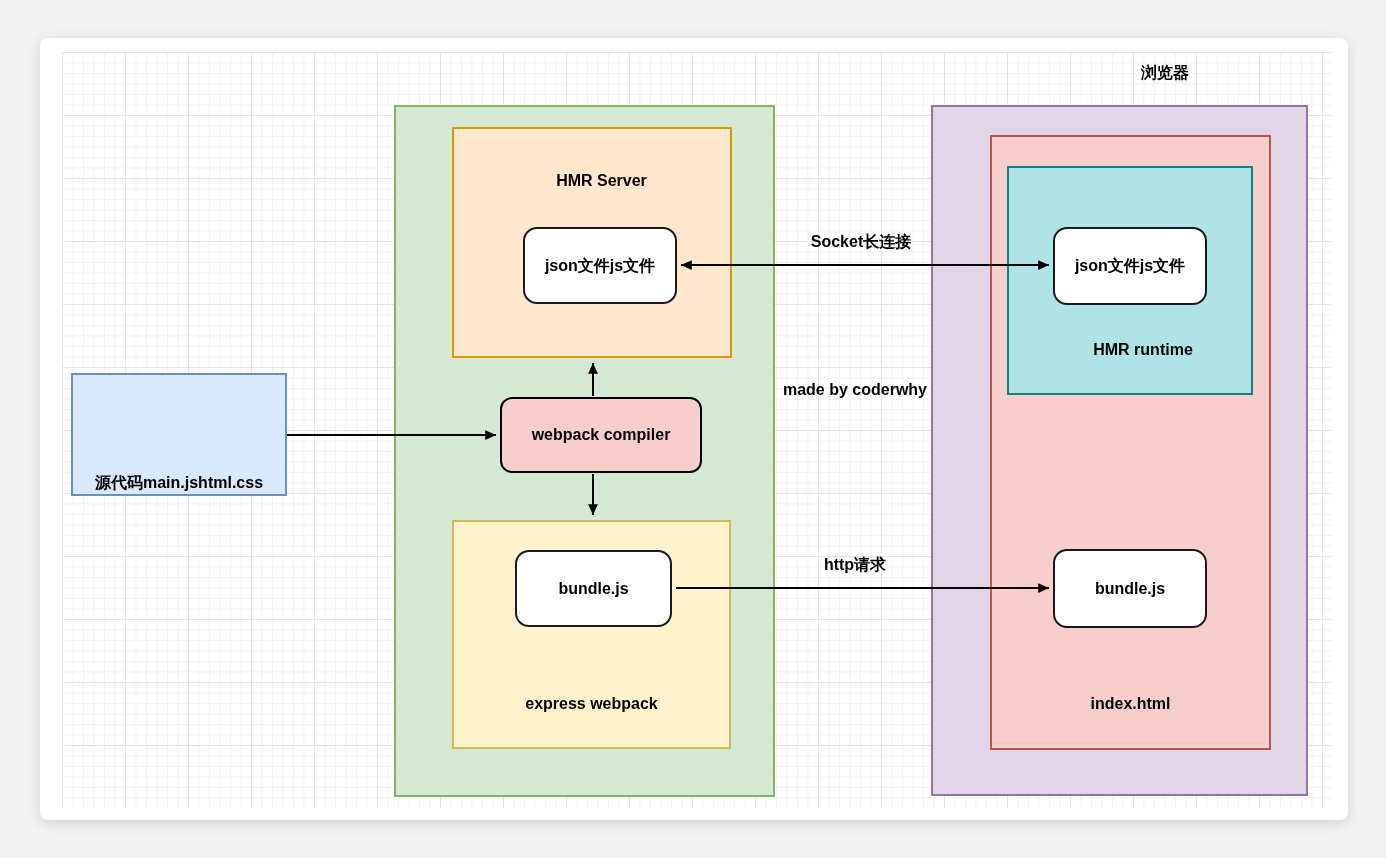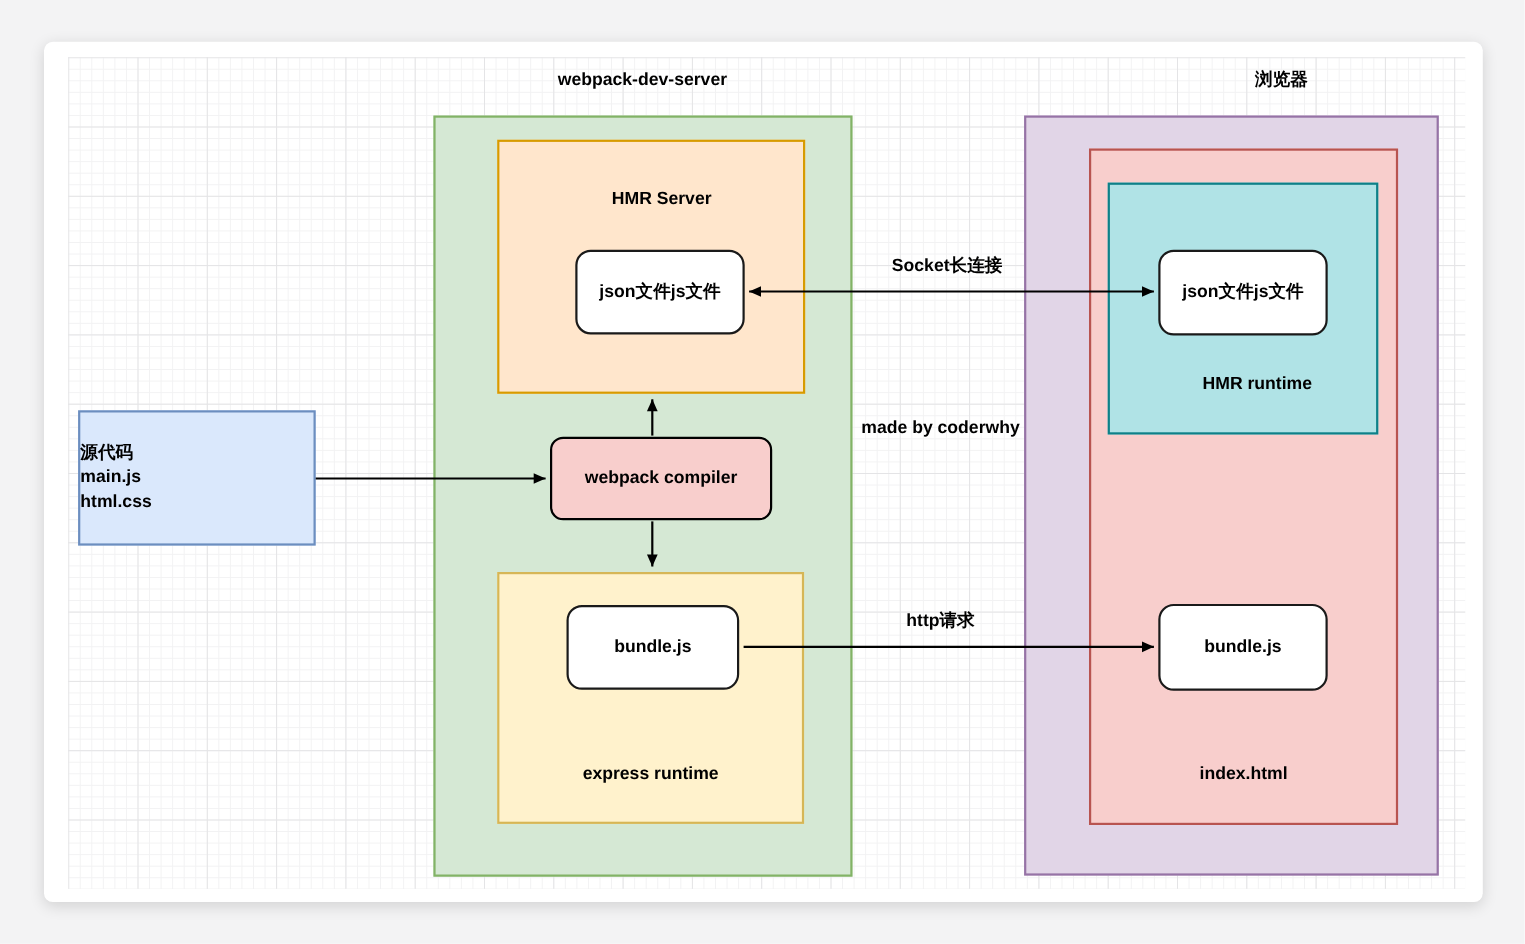--- a/index.html
+++ b/index.html
@@ -40,21 +40,21 @@
     position:absolute;background:#ffffff;border:2px solid #1a1a1a;border-radius:14px;
     display:flex;align-items:center;justify-content:center;
     font-size:16px;font-weight:700;color:#000;line-height:1.35;box-sizing:border-box;
   }
   .round-box{
     position:absolute;border-radius:12px;border:2px solid;
     display:flex;align-items:center;justify-content:center;
     font-size:16px;font-weight:700;color:#000;box-sizing:border-box;
   }
   .center-col{
-    display:flex;flex-direction:column;align-items:flex-start;justify-content:center;
+    display:flex;flex-direction:row;align-items:flex-end;justify-content:center;
     font-size:16px;font-weight:700;color:#000;line-height:1.4;
   }
   
   .dev-server-title{left:404px;top:25px;width:280px;}
   .browser-title{left:1025px;top:25px;width:200px;}
   .green-container{left:354px;top:67px;width:381px;height:692px;}
   .orange-box{left:412px;top:89px;width:280px;height:231px;}
   .hmr-server-label{left:412px;top:133px;width:280px;padding-left:19px;}
   .json-left{left:483px;top:189px;width:154px;height:77px;}
   .compiler-box{left:460px;top:359px;width:202px;height:76px;}
@@ -75,39 +75,38 @@
   .edges-svg{position:absolute;left:0;top:0;width:1308px;height:782px;pointer-events:none;}
   .edges-svg line{stroke:#000;stroke-width:2;}
 </style>
 </head>
 <body>
 
 <div class="page">
   <div class="card">
     <div class="grid"></div>
 
-    <div class="lbl dev-server-title">webpack-dev-server</div>
     <div class="lbl browser-title">浏览器</div>
 
     <div class="abs container-box green green-container"></div>
 
     <div class="abs container-box orange orange-box"></div>
     <div class="lbl hmr-server-label">HMR Server</div>
 
     <div class="white-box json-left">
       <span>json文件</span>
       <span>js文件</span>
     </div>
 
     <div class="round-box pinkred compiler-box">
       <span>webpack compiler</span>
     </div>
 
     <div class="abs container-box yellow yellow-box"></div>
-    <div class="lbl express-label">express runtime</div>
+    <div class="lbl express-label">express webpack</div>
 
     <div class="white-box bundle-left">
       <span>bundle.js</span>
     </div>
 
     <div class="abs container-box blue blue-box center-col">
       <span>源代码</span>
       <span>main.js</span>
       <span>html.css</span>
     </div>

